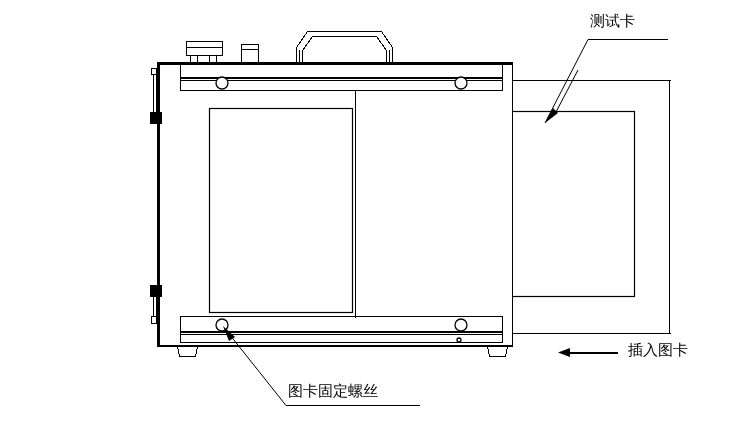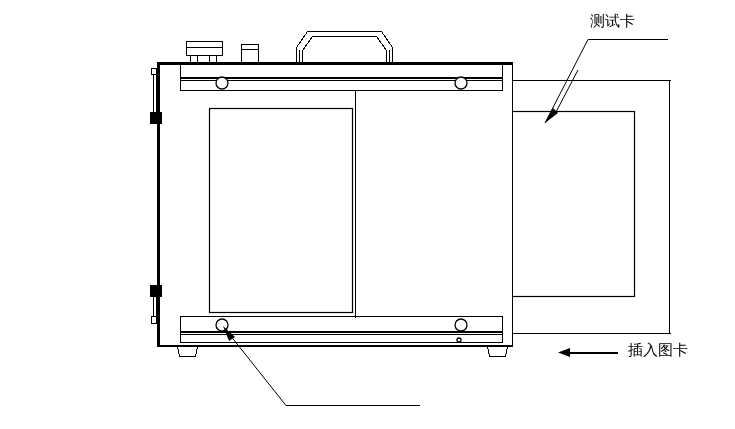--- a/index.html
+++ b/index.html
@@ -200,14 +200,15 @@
       <line class="leader" x1="286" y1="405.5" x2="226" y2="330"></line>
       <polygon class="fill-black" points="223,326 235,337 229,341"></polygon>
     </g>
 
   </svg>
 
   <div class="label-text" id="label-test-card">测试卡</div>
 
   <div class="label-text" id="label-insert-card">插入图卡</div>
 
+  <div class="label-text" id="label-fix-screw">图卡固定螺丝</div>
 
 </div>
 
 </body></html>

